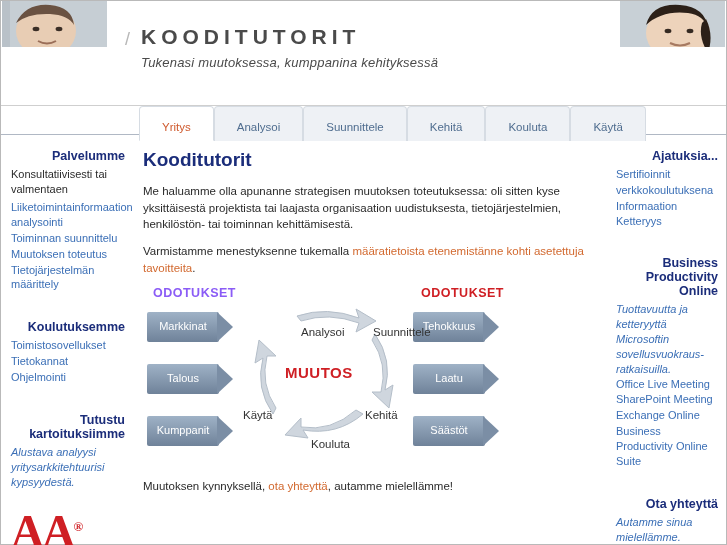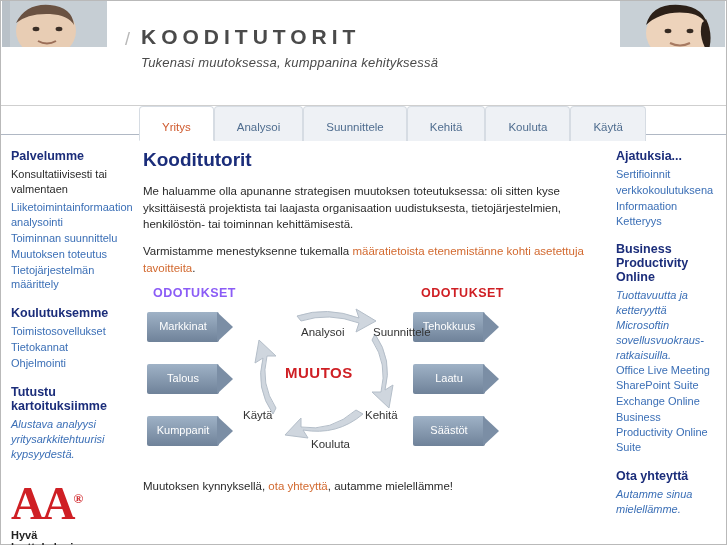--- a/index.html
+++ b/index.html
@@ -32,22 +32,22 @@
   }
   .nav a.active{background:#ffffff;color:#cf5a2e;border-bottom:1px solid #fff;}
 
   
   .content{position:relative;display:flex;height:410px;}
   .col-left{width:132px;padding:14px 8px 0 10px;box-sizing:border-box;}
   .col-main{flex:1;padding:14px 14px 0 10px;box-sizing:border-box;position:relative;}
   .col-right{width:116px;padding:14px 8px 0 6px;box-sizing:border-box;}
 
   
-  .side-h{color:#1b2d7a;font-weight:bold;font-size:12.5px;margin:0 0 4px 0;}
-  .side-h.sub{margin-top:14px;}
+  .side-h{color:#1b2d7a;font-weight:bold;font-size:12.5px;margin:0 0 4px 0;text-align:right;}
+  .side-h.sub{margin-top:28px;}
   .side-p{color:#2b2b2b;font-size:11px;line-height:1.33;margin:0 0 4px 0;}
   .side-link{display:block;color:#3b6fb6;font-size:11px;line-height:1.35;text-decoration:none;margin-bottom:1px;}
   .side-italic{color:#3b6fb6;font-style:italic;font-size:11px;line-height:1.35;}
 
   
   .aa-block{margin-top:16px;position:relative;}
   .aa-logo{font-family:"Liberation Serif", serif;font-weight:bold;font-size:46px;color:#cf1f24;line-height:44px;letter-spacing:-2px;}
   .aa-reg{font-size:13px;vertical-align:super;color:#cf1f24;}
   .aa-cap{font-size:11px;font-weight:bold;color:#222;margin-top:2px;}
 
@@ -210,21 +210,21 @@
 
     <div class="col-right">
       <div class="side-h">Ajatuksia...</div>
       <a href="#" class="side-link">Sertifioinnit</a>
       <a href="#" class="side-link">verkkokoulutuksena</a>
       <a href="#" class="side-link">Informaation Ketteryys</a>
 
       <div class="side-h sub">Business Productivity Online</div>
       <div class="side-italic">Tuottavuutta ja ketteryyttä Microsoftin sovellusvuokraus-ratkaisuilla.</div>
       <a href="#" class="side-link">Office Live Meeting</a>
-      <a href="#" class="side-link">SharePoint Suite</a>
+      <a href="#" class="side-link">SharePoint Meeting</a>
       <a href="#" class="side-link">Exchange Online</a>
       <a href="#" class="side-link">Business Productivity Online Suite</a>
 
       <div class="side-h sub">Ota yhteyttä</div>
       <div class="side-italic">Autamme sinua mielellämme.</div>
 
     </div>
 
   </div>
 </div>

